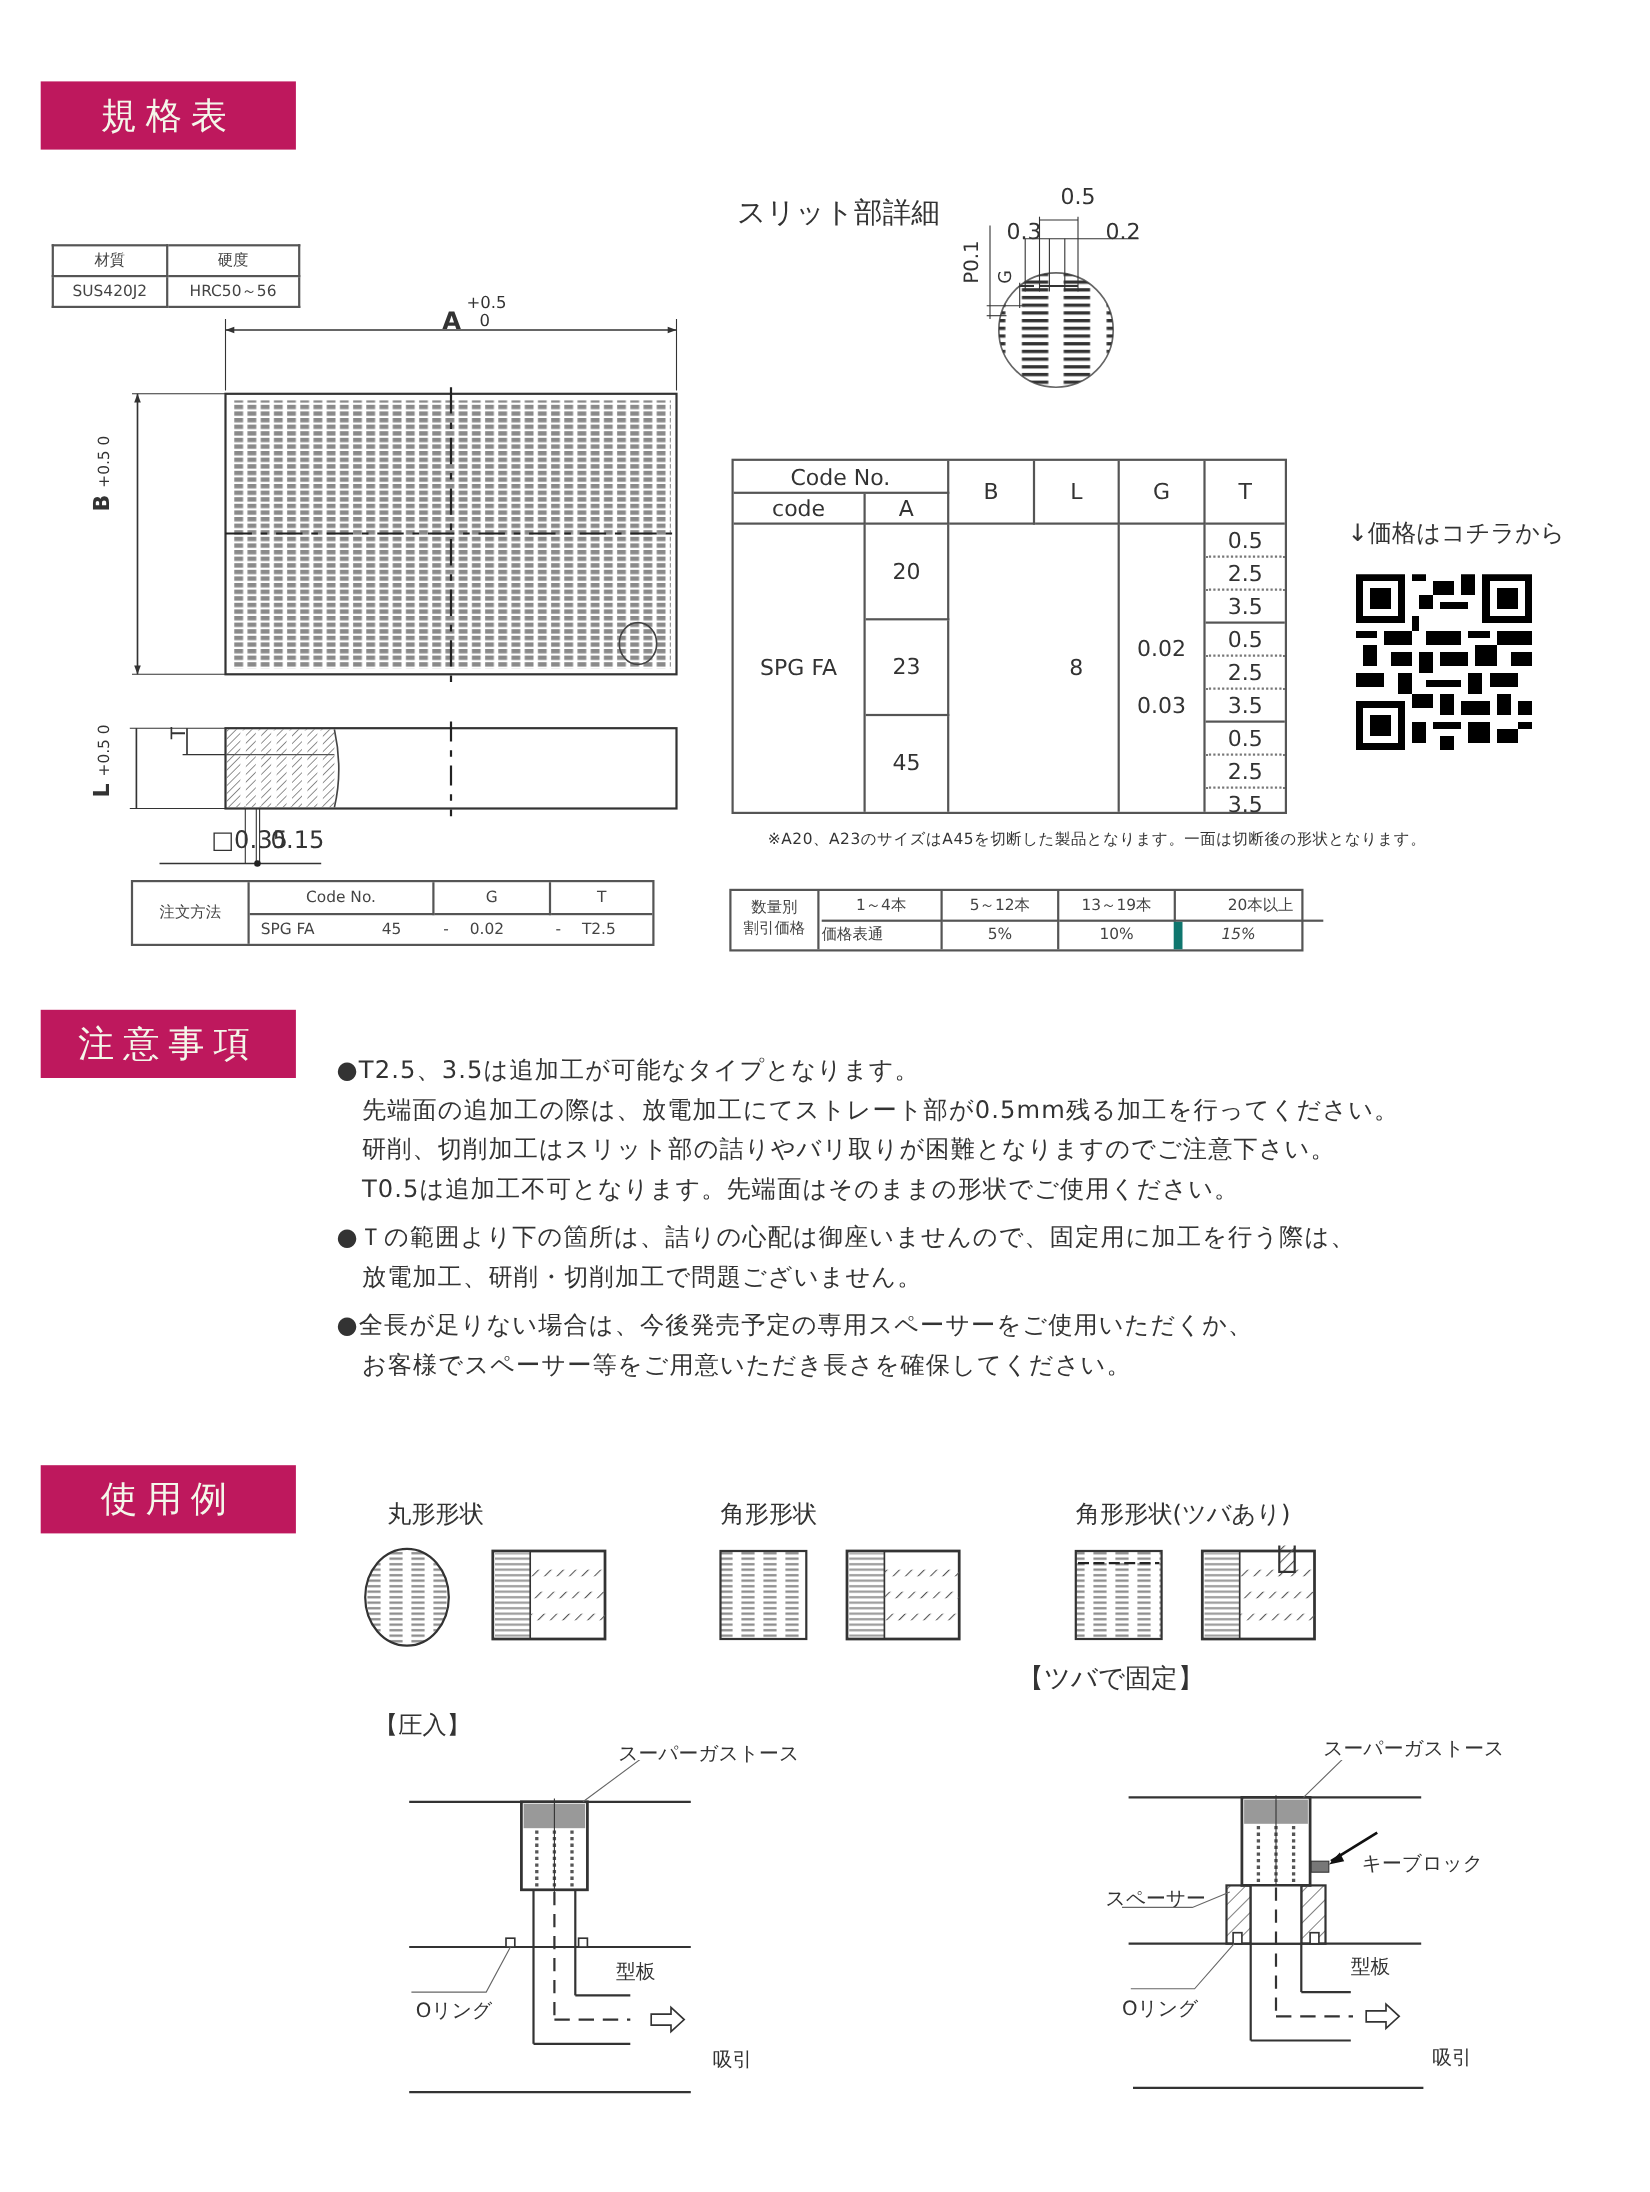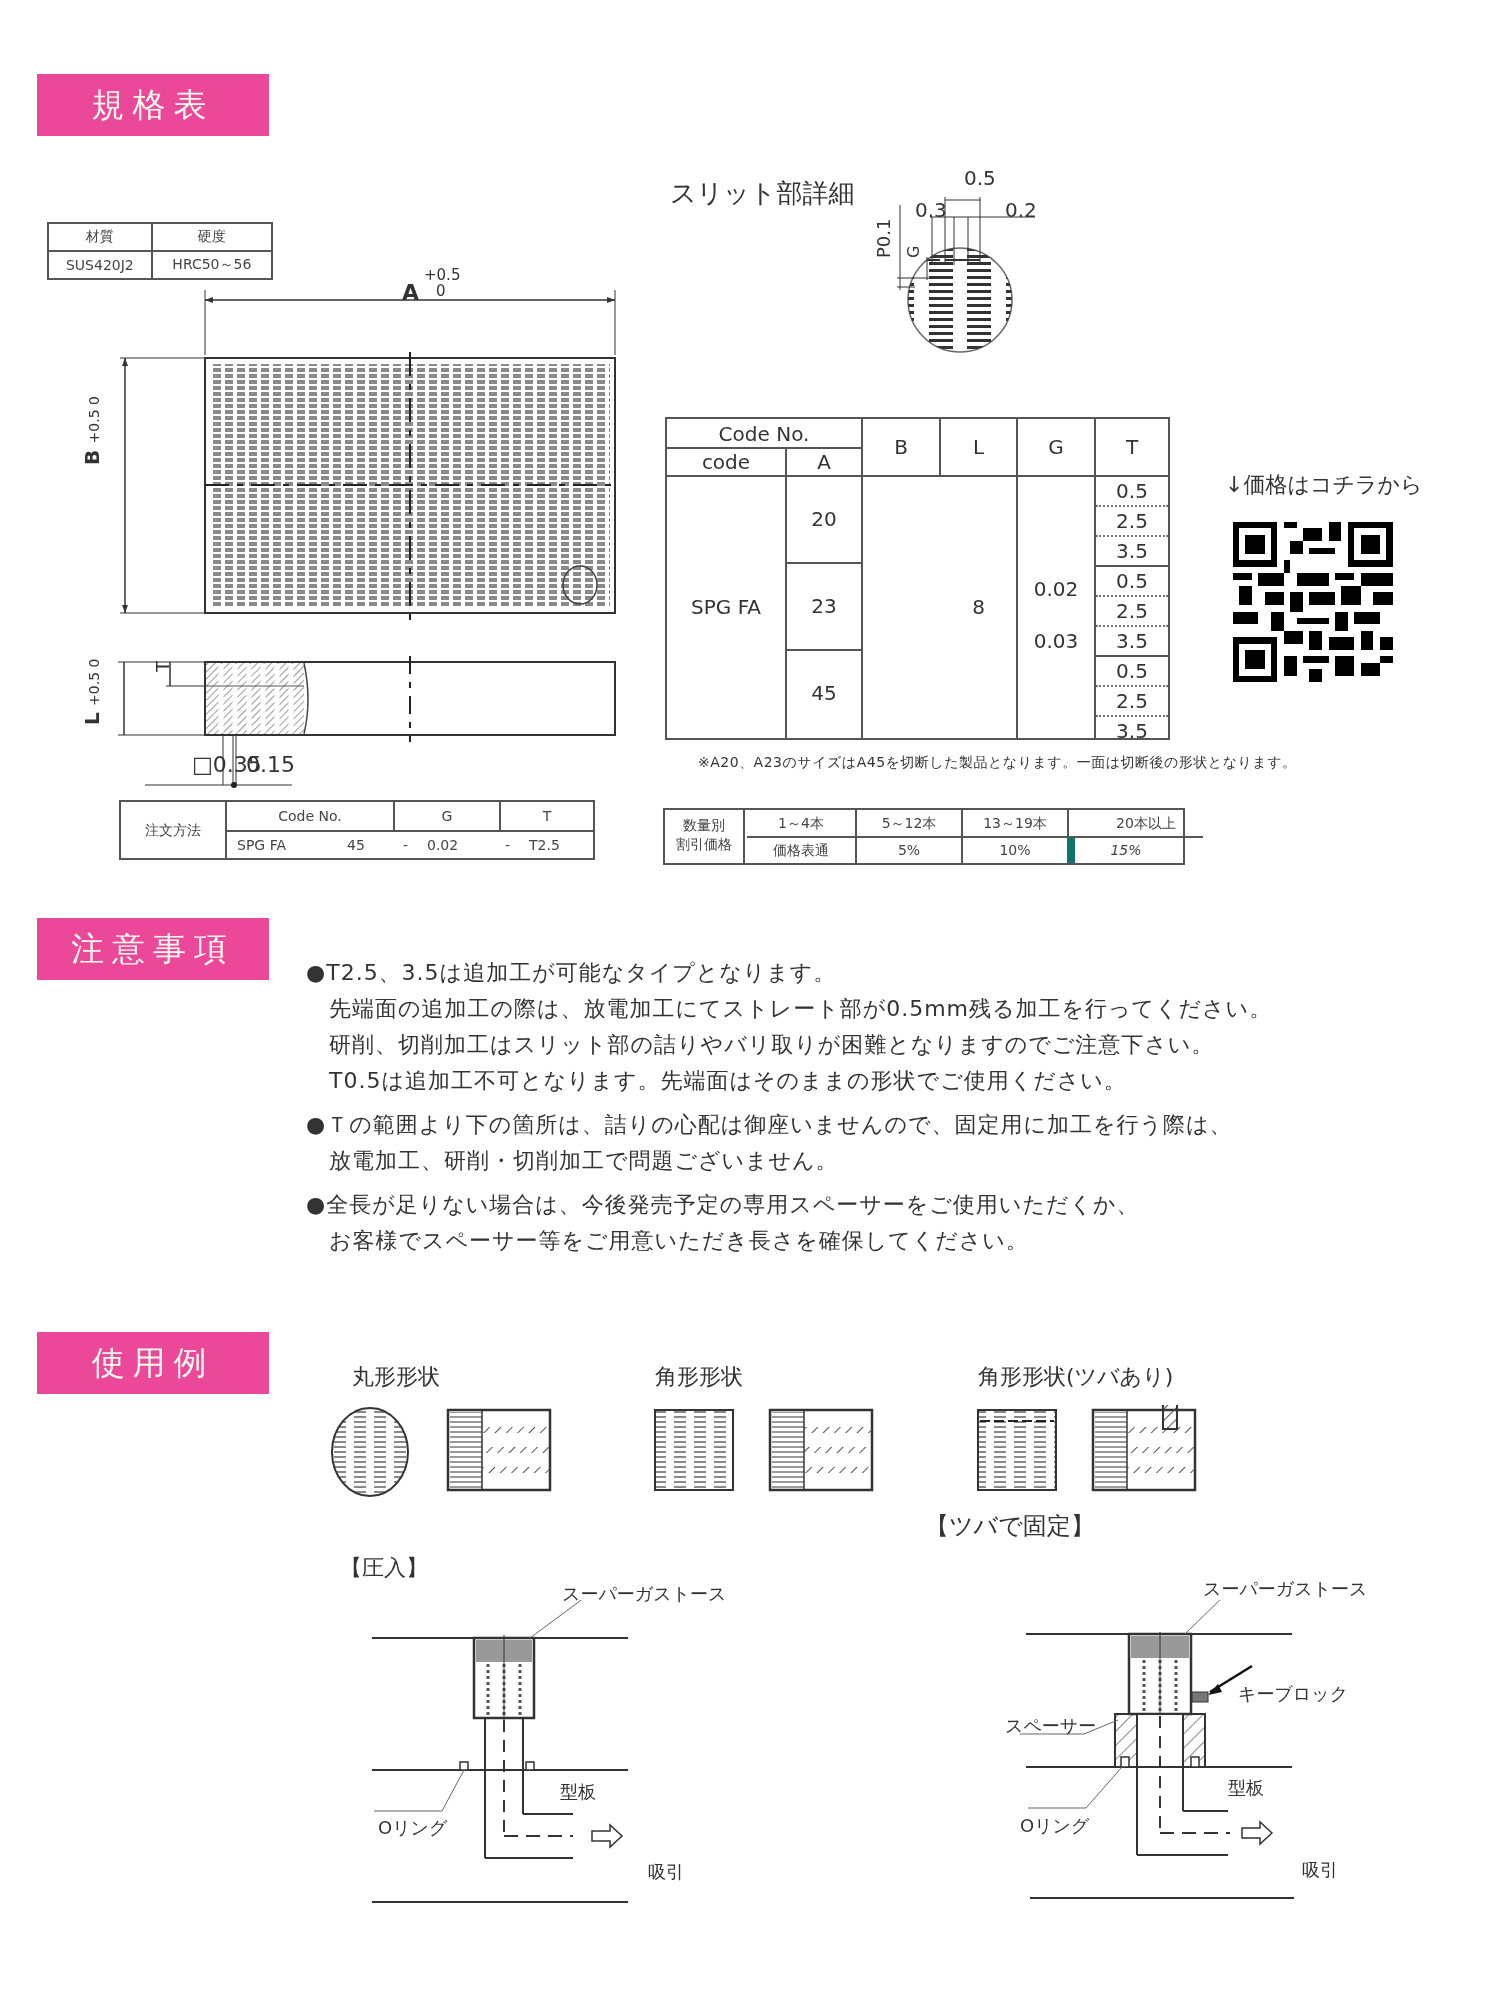--- a/index.html
+++ b/index.html
@@ -1,18 +1,18 @@
 <!DOCTYPE html>
 <html><head>
 <meta charset="utf-8">
 <style>
   html,body{margin:0;padding:0;background:#fff;}
   body{width:1500px;height:1993px;position:relative;overflow:hidden;font-family:"DejaVu Sans","Liberation Sans",sans-serif;color:#333;}
   .abs{position:absolute;}
-  .banner{position:absolute;left:37px;width:232px;height:62px;background:#ec4899;color:#f4f7ea;font-size:33px;letter-spacing:8px;display:flex;align-items:center;justify-content:center;}
+  .banner{position:absolute;left:37px;width:232px;height:62px;background:#be185d;color:#f4f7ea;font-size:33px;letter-spacing:8px;display:flex;align-items:center;justify-content:center;}
   table.grid{border-collapse:collapse;position:absolute;}
   table.grid td{border:2px solid #555;text-align:center;color:#444;padding:0;}
   .small{font-size:14px;}
   .note-line{position:absolute;left:330px;font-size:22px;color:#333;white-space:nowrap;letter-spacing:1px;}
   .label{position:absolute;white-space:nowrap;color:#333;}
   .qr{position:absolute;left:1230px;top:522px;width:165px;height:160px;}
   .tcell{height:28px;line-height:28px;font-size:20px;border-bottom:2px dotted #777;}
   .tcell:last-child{border-bottom:none;}
 </style>
 </head>
@@ -242,21 +242,21 @@
 
 <div class="abs" style="left:663px;top:808px;width:522px;height:57px;border:2px solid #555;box-sizing:border-box;font-size:14px;color:#444;">
   <div class="abs" style="left:0;top:0;width:80px;height:53px;border-right:2px solid #555;text-align:center;padding-top:6px;box-sizing:border-box;line-height:19px;">
     <div>数量別</div>
     <div>割引価格</div>
   </div>
   <div class="abs" style="left:82px;top:0;width:108px;height:26px;border-right:2px solid #555;border-bottom:2px solid #555;text-align:center;line-height:26px;">1～4本</div>
   <div class="abs" style="left:192px;top:0;width:104px;height:26px;border-right:2px solid #555;border-bottom:2px solid #555;text-align:center;line-height:26px;">5～12本</div>
   <div class="abs" style="left:298px;top:0;width:104px;height:26px;border-right:2px solid #555;border-bottom:2px solid #555;text-align:center;line-height:26px;">13～19本</div>
   <div class="abs" style="left:404px;top:0;width:114px;height:26px;border-bottom:2px solid #555;text-align:center;line-height:26px;padding-left:20px;">20本以上</div>
-  <div class="abs" style="left:82px;top:28px;width:108px;height:25px;border-right:2px solid #555;text-align:center;line-height:25px;">価格表通</div>
+  <div class="abs" style="left:82px;top:28px;width:108px;height:25px;border-right:2px solid #555;line-height:25px;">価格表通</div>
   <div class="abs" style="left:192px;top:28px;width:104px;height:25px;border-right:2px solid #555;text-align:center;line-height:25px;">5%</div>
   <div class="abs" style="left:298px;top:28px;width:104px;height:25px;border-right:8px solid #0f766e;text-align:center;line-height:25px;">10%</div>
   <div class="abs" style="left:404px;top:28px;width:114px;height:25px;text-align:center;line-height:25px;font-style:italic;">15%</div>
 </div>
 
 <div class="note-line" style="top:958px;left:306px;">●T2.5、3.5は追加工が可能なタイプとなります。</div>
 <div class="note-line" style="top:994px;left:306px;">　先端面の追加工の際は、放電加工にてストレート部が0.5mm残る加工を行ってください。</div>
 <div class="note-line" style="top:1030px;left:306px;">　研削、切削加工はスリット部の詰りやバリ取りが困難となりますのでご注意下さい。</div>
 <div class="note-line" style="top:1066px;left:306px;">　T0.5は追加工不可となります。先端面はそのままの形状でご使用ください。</div>
 <div class="note-line" style="top:1110px;left:306px;">●Ｔの範囲より下の箇所は、詰りの心配は御座いませんので、固定用に加工を行う際は、</div>

